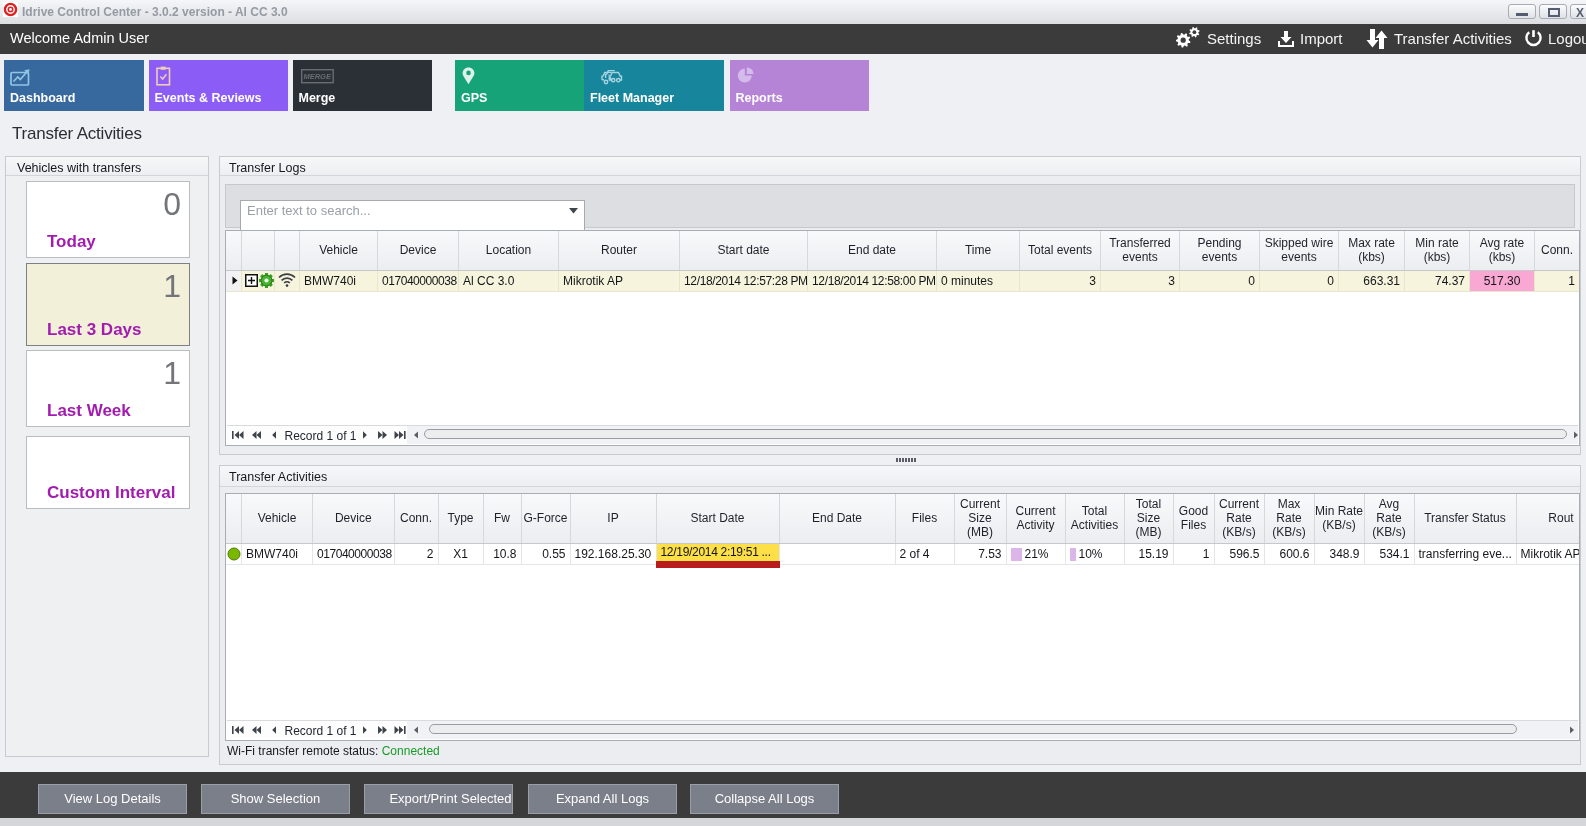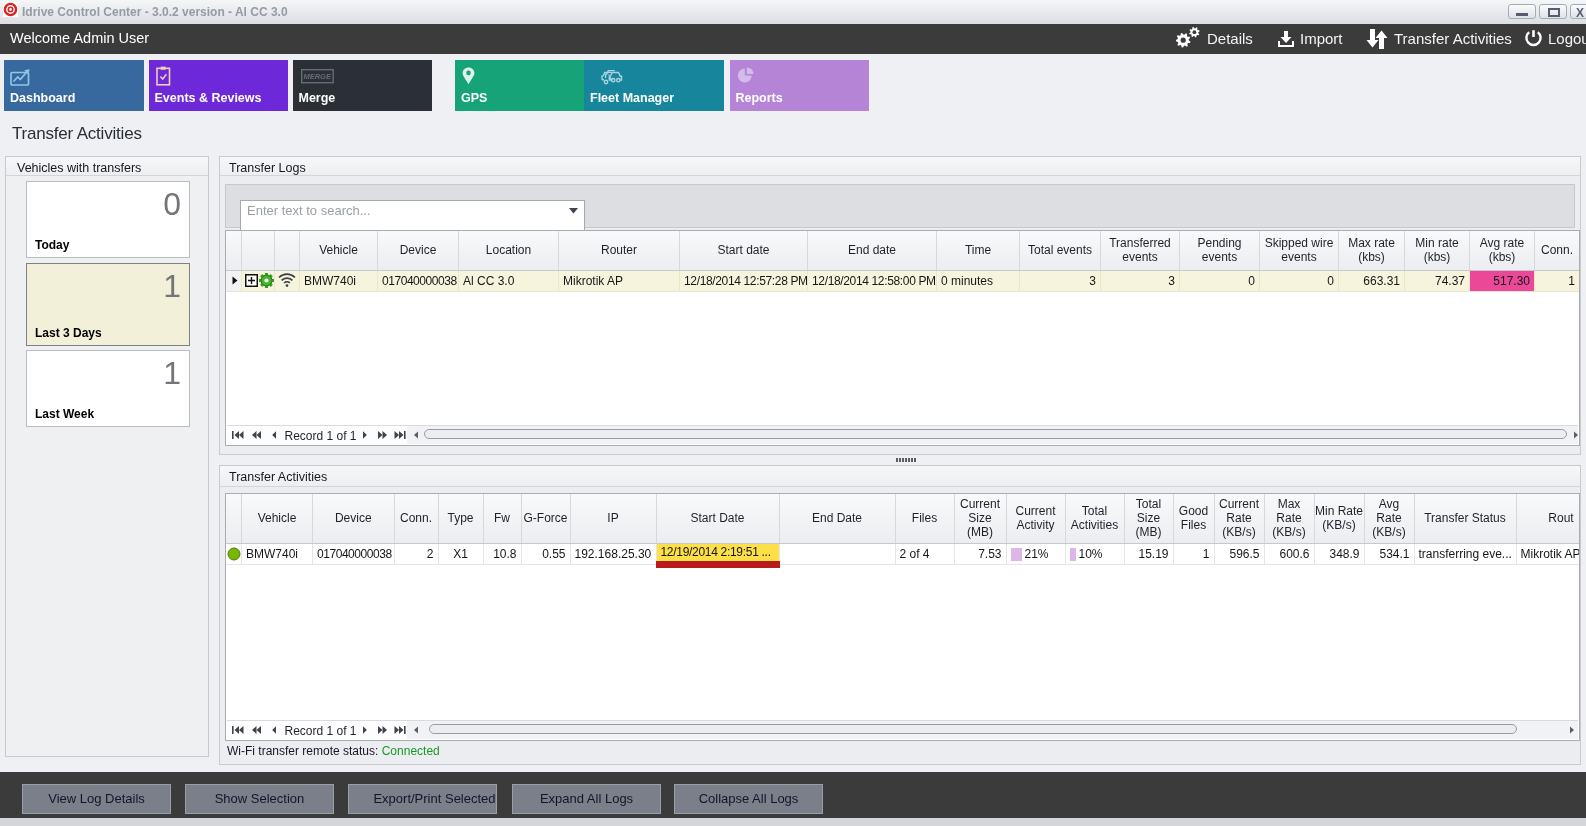--- a/index.html
+++ b/index.html
@@ -2,32 +2,32 @@
 <html><head><meta charset="utf-8"><title>Idrive Control Center</title>
 <style>
 html,body{margin:0;padding:0;}
 body{font-family:"Liberation Sans",sans-serif;}
 #app{position:relative;width:1586px;height:826px;background:#eef0f3;overflow:hidden;}
 .abs{position:absolute;}
 .tile{position:absolute;top:60px;height:51px;}
 .tile .lbl{position:absolute;left:6px;bottom:6px;color:#fff;font-weight:bold;font-size:12.5px;}
 .card{position:absolute;left:20px;width:164px;background:#fff;border:1px solid #b9bcc0;box-sizing:border-box;}
 .card .num{position:absolute;right:8px;top:7px;font-size:32px;line-height:30px;color:#737578;}
-.card .clbl{position:absolute;left:8px;bottom:5px;font-size:12px;font-weight:bold;color:#000000;}
+.card .clbl{position:absolute;left:20px;bottom:5px;font-size:17px;font-weight:bold;color:#a21caf;}
 .capband{position:absolute;left:0;right:0;top:0;height:18px;background:linear-gradient(#f6f7f9,#eceef1);border-bottom:1px solid #d3d5d9;}
 .captxt{position:absolute;left:9px;top:3.5px;font-size:12.5px;color:#14171e;}
 .gridbox{position:absolute;background:#fff;border:1px solid #a9adb3;box-sizing:border-box;overflow:hidden;}
 table.grid{border-collapse:collapse;table-layout:fixed;width:100%;}
 table.grid th{background:linear-gradient(#f8f9fa,#ecedf0);border-right:1px solid #d6d8db;border-bottom:1px solid #c6c8cc;font-weight:normal;font-size:12px;color:#1d212a;padding:0;text-align:center;line-height:14px;}
 table.grid td{border-right:1px solid #e9e6cf;font-size:12px;color:#15161a;padding:0 4px;white-space:nowrap;overflow:hidden;box-sizing:border-box;}
 .nav{position:absolute;left:1px;right:1px;bottom:1px;height:18px;background:#fdfdfe;border-top:1px solid #d8dadd;}
 .nav .rec{position:absolute;top:3px;font-size:12px;color:#1e222b;}
 .scrollzone{position:absolute;top:0;bottom:0;background:#f1f2f5;}
 .pill{position:absolute;top:3px;height:10px;background:#ebedef;border:1px solid #999da3;border-radius:6px;box-sizing:border-box;}
-.btn{position:absolute;top:784px;height:30px;background:#7b7f8a;border:1px solid #9a9ea7;box-sizing:border-box;color:#0f172a;font-size:13px;text-align:center;line-height:28px;}
+.btn{position:absolute;top:784px;height:30px;background:#7b7f8a;border:1px solid #9a9ea7;box-sizing:border-box;color:#ffffff;font-size:13px;text-align:center;line-height:28px;margin-left:16px;}
 .mitem{position:absolute;top:0;height:100%;color:#f4f4f4;font-size:15px;white-space:nowrap;}
 </style></head>
 <body>
 <div id="app">
 <div class="abs" style="left:0;top:0;width:1586px;height:24px;background:linear-gradient(#f5f6f8,#dcdee2);border-bottom:1px solid #c3c6ca;">
       <svg class="abs" style="left:3px;top:2px;" width="15" height="15" viewBox="0 0 15 15">
         <rect x="0" y="0" width="15" height="15" fill="#fff"></rect>
         <circle cx="7.5" cy="7.5" r="5.6" fill="none" stroke="#d22" stroke-width="2.4"></circle>
         <circle cx="7.5" cy="7.5" r="2.2" fill="none" stroke="#d22" stroke-width="1.6"></circle>
       </svg>
@@ -44,21 +44,21 @@
     </div>
     <div class="abs" style="left:0;top:24px;width:1586px;height:30px;background:#3b3b3b;">
       <div class="abs" style="left:10px;top:6px;color:#fff;font-size:14.5px;">Welcome Admin User</div>
       <div class="mitem" style="left:1176px;">
         <svg class="abs" style="left:0;top:3px;" width="25" height="21" viewBox="0 0 25 21">
           <path d="M14.45 14.67 L14.09 15.91 L11.98 16.12 L11.40 16.91 L11.81 18.99 L10.74 19.70 L8.98 18.51 L8.03 18.74 L7.01 20.60 L5.73 20.45 L5.15 18.41 L4.28 17.98 L2.30 18.75 L1.41 17.81 L2.28 15.88 L1.89 14.98 L-0.12 14.30 L-0.20 13.01 L1.71 12.09 L1.99 11.15 L0.89 9.34 L1.65 8.30 L3.71 8.82 L4.52 8.28 L4.85 6.18 L6.10 5.88 L7.34 7.60 L8.31 7.71 L9.91 6.31 L11.06 6.89 L10.91 9.00 L11.58 9.71 L13.70 9.66 L14.22 10.85 L12.74 12.37 L12.80 13.34 Z" fill="#fff"></path>
           <circle cx="7.2" cy="13.2" r="2.6" fill="#3b3b3b"></circle>
           <path d="M23.28 7.26 L22.79 8.18 L21.14 7.98 L20.54 8.46 L20.39 10.11 L19.40 10.41 L18.37 9.10 L17.61 9.02 L16.34 10.08 L15.42 9.59 L15.62 7.94 L15.14 7.34 L13.49 7.19 L13.19 6.20 L14.50 5.17 L14.58 4.41 L13.52 3.14 L14.01 2.22 L15.66 2.42 L16.26 1.94 L16.41 0.29 L17.40 -0.01 L18.43 1.30 L19.19 1.38 L20.46 0.32 L21.38 0.81 L21.18 2.46 L21.66 3.06 L23.31 3.21 L23.61 4.20 L22.30 5.23 L22.22 5.99 Z" fill="#fff"></path>
           <circle cx="18.4" cy="5.2" r="1.9" fill="#3b3b3b"></circle>
         </svg>
-        <div class="abs" style="left:31px;top:6px;">Details</div>
+        <div class="abs" style="left:31px;top:6px;">Settings</div>
       </div>
       <div class="mitem" style="left:1277px;">
         <svg class="abs" style="left:0;top:6px;" width="18" height="18" viewBox="0 0 18 18">
           <path d="M7 1 L11 1 L11 7 L14.5 7 L9 13 L3.5 7 L7 7 Z" fill="#fff"></path>
           <path d="M1 11 L3 11 L3 15 L15 15 L15 11 L17 11 L17 17 L1 17 Z" fill="#fff"></path>
         </svg>
         <div class="abs" style="left:23px;top:6px;">Import</div>
       </div>
       <div class="mitem" style="left:1366px;">
         <svg class="abs" style="left:0;top:4px;" width="22" height="22" viewBox="0 0 22 22">
@@ -76,21 +76,21 @@
       </div>
     </div>
     <div class="tile" style="left:4px;width:140px;background:#38699e;">
       <svg class="abs" style="left:6px;top:8px;" width="26" height="20" viewBox="0 0 26 20">
         <rect x="1" y="4.5" width="17.5" height="12.5" rx="1" fill="none" stroke="#8fc6e6" stroke-width="1.7"></rect>
         <path d="M3.5 13.5 L7.8 9 L10.3 11.5 L16.3 4.5" fill="none" stroke="#8fc6e6" stroke-width="1.7"></path>
         <path d="M14.2 2.2 L19.5 1.2 L18.5 6.5" fill="#8fc6e6"></path>
       </svg>
       <div class="lbl">Dashboard</div>
     </div>
-    <div class="tile" style="left:148.5px;width:139.5px;background:#6d28d9;">
+    <div class="tile" style="left:148.5px;width:139.5px;background:#8b5cf6;">
       <svg class="abs" style="left:7px;top:6px;" width="15" height="20" viewBox="0 0 15 20">
         <rect x="1" y="2.3" width="12.5" height="16.5" fill="none" stroke="#f0cdb6" stroke-width="1.6"></rect>
         <rect x="4.7" y="0.6" width="5" height="3.2" fill="#f0cdb6"></rect>
         <path d="M4.4 10.5 L6.7 13 L10.4 8.3" fill="none" stroke="#f0cdb6" stroke-width="1.5"></path>
       </svg>
       <div class="lbl">Events &amp; Reviews</div>
     </div>
     <div class="tile" style="left:292.5px;width:139.5px;background:#2b3036;">
       <svg class="abs" style="left:8px;top:9px;" width="34" height="15" viewBox="0 0 34 15">
         <rect x="0.7" y="0.7" width="31.5" height="13" fill="none" stroke="#686d74" stroke-width="1.4"></rect>
@@ -133,20 +133,23 @@
         <div class="num">0</div>
         <div class="clbl">Today</div>
       </div>
       <div class="card" style="top:106px;height:83px;background:#f2f0d8;border:1px solid #7e8084;">
         <div class="num">1</div>
         <div class="clbl">Last 3 Days</div>
       </div>
       <div class="card" style="top:193px;height:77px;">
         <div class="num">1</div>
         <div class="clbl">Last Week</div>
+      </div>
+      <div class="card" style="top:279px;height:73px;">
+        <div class="clbl">Custom Interval</div>
       </div>
     </div>
     <div class="abs" style="left:219px;top:156px;width:1362px;height:299px;background:#ecedf0;border:1px solid #c8cacd;box-sizing:border-box;">
       <div class="capband"></div>
       <div class="captxt">Transfer Logs</div>
       <div class="abs" style="left:5px;top:27px;width:1350px;height:44px;background:#dcdee1;border:1px solid #c6c8cb;box-sizing:border-box;">
         <div class="abs" style="left:14px;top:15px;width:345px;height:31px;background:#fff;border:1px solid #a6a9ad;box-sizing:border-box;">
           <div class="abs" style="left:6px;top:2px;font-size:13px;color:#9aa0a6;">Enter text to search...</div>
           <svg class="abs" style="right:6px;top:7px;" width="9" height="6" viewBox="0 0 9 6">
             <path d="M0 0 L9 0 L4.5 5.5 Z" fill="#40444c"></path>
@@ -241,21 +244,21 @@
             <td style="background:#f6f4dc;text-align:left;border-bottom:1px solid #e9e6cf;">Mikrotik AP</td>
             <td style="background:#f6f4dc;text-align:left;border-bottom:1px solid #e9e6cf;"><span style="letter-spacing:-0.35px;">12/18/2014 12:57:28 PM</span></td>
             <td style="background:#f6f4dc;text-align:left;border-bottom:1px solid #e9e6cf;"><span style="letter-spacing:-0.35px;">12/18/2014 12:58:00 PM</span></td>
             <td style="background:#f6f4dc;text-align:left;border-bottom:1px solid #e9e6cf;">0 minutes</td>
             <td style="background:#f6f4dc;text-align:right;border-bottom:1px solid #e9e6cf;">3</td>
             <td style="background:#f6f4dc;text-align:right;border-bottom:1px solid #e9e6cf;">3</td>
             <td style="background:#f6f4dc;text-align:right;border-bottom:1px solid #e9e6cf;">0</td>
             <td style="background:#f6f4dc;text-align:right;border-bottom:1px solid #e9e6cf;">0</td>
             <td style="background:#f6f4dc;text-align:right;border-bottom:1px solid #e9e6cf;">663.31</td>
             <td style="background:#f6f4dc;text-align:right;border-bottom:1px solid #e9e6cf;">74.37</td>
-            <td style="background:#ec4899;text-align:right;border-bottom:1px solid #e9e6cf;">517.30</td>
+            <td style="background:#f9a8d4;text-align:center;border-bottom:1px solid #e9e6cf;">517.30</td>
             <td style="background:#f6f4dc;text-align:right;border-bottom:1px solid #e9e6cf;">1</td>
           </tr>
         </tbody>
       </table>
       <div class="nav">
         <svg style="position:absolute;left:5px;top:5px;" width="12" height="8" viewBox="0 0 12 8">
           <rect x="0" y="0" width="1.6" height="8" fill="#3f434a"></rect>
           <path d="M7 0 L2.5 4 L7 8 Z" fill="#3f434a"></path>
           <path d="M11.5 0 L7 4 L11.5 8 Z" fill="#3f434a"></path>
         </svg>

